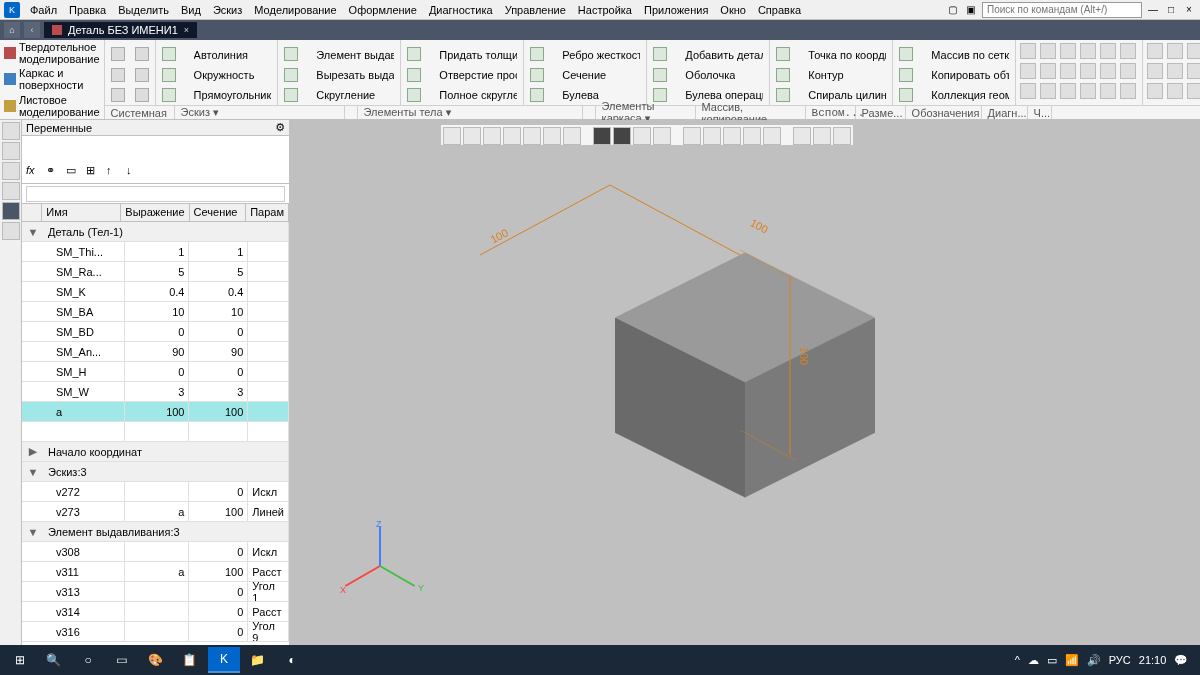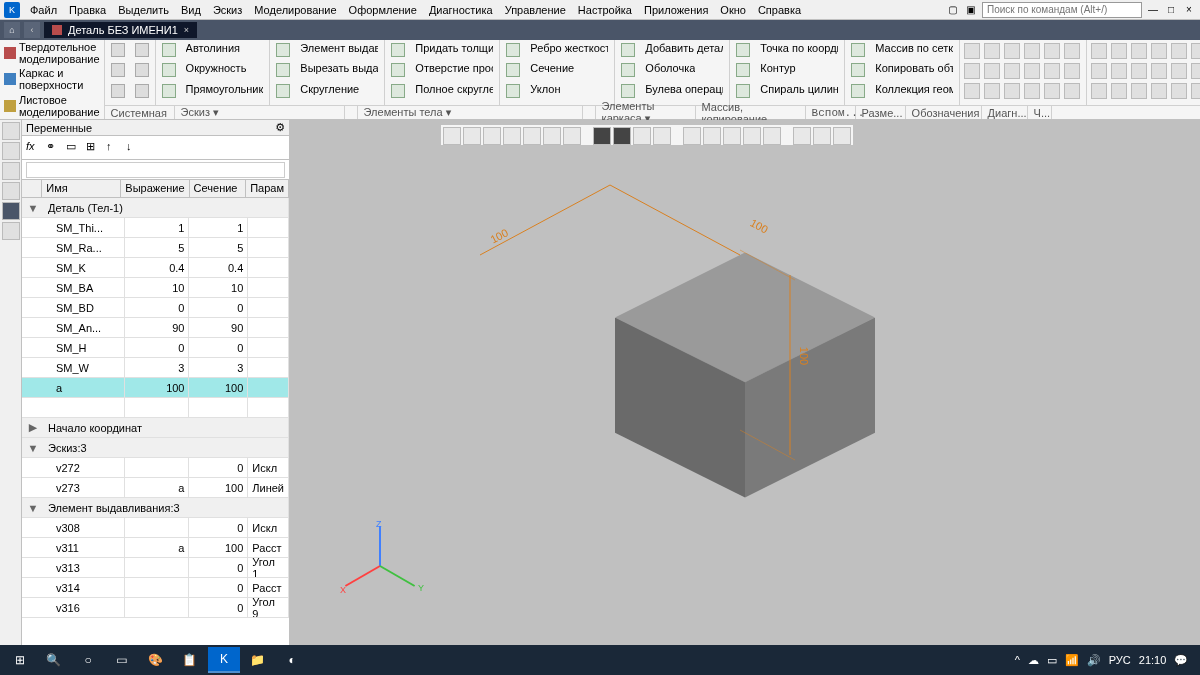--- a/index.html
+++ b/index.html
@@ -21,39 +21,39 @@
 .tabbar .close { color:#ccc; font-size:9px; }
 
 
 .ribbon { height:80px; background:#f5f5f5; border-bottom:1px solid #c0c0c0; display:flex; }
 .rib-cat { width:108px; display:flex; flex-direction:column; border-right:1px solid #d0d0d0; }
 .rib-cat .cat { flex:1; display:flex; align-items:center; padding:0 4px; gap:3px; font-size:9px; line-height:1.1; }
 .rib-cat .cat .ci { width:12px; height:12px; flex-shrink:0; }
 .rib-main { flex:1; display:flex; flex-direction:column; }
 .rib-tools { flex:1; display:flex; }
 .rib-group { border-right:1px solid #d0d0d0; padding:2px 4px; display:grid; grid-template-rows:repeat(3,1fr); grid-auto-flow:column; column-gap:6px; align-content:center; }
-.rib-tool { display:flex; align-items:flex-start; gap:10px; font-size:9px; line-height:1.05; padding:1px 2px; white-space:nowrap; }
+.rib-tool { display:flex; align-items:flex-end; gap:18px; font-size:9px; line-height:1.05; padding:1px 2px; white-space:nowrap; }
 .rib-tool .ti { width:14px; height:14px; flex-shrink:0; }
 .rib-icons { display:grid; grid-template-columns:repeat(6,18px); grid-template-rows:repeat(3,18px); gap:2px; padding:3px 4px; border-right:1px solid #d0d0d0; }
 .rib-icons .ic { width:16px; height:16px; background:#e0e0e0; border:1px solid #bbb; }
 .rib-labels { height:14px; display:flex; font-size:9px; color:#555; border-top:1px solid #d0d0d0; }
 .rib-labels span { padding:0 6px; border-right:1px solid #d0d0d0; display:flex; align-items:center; }
 
 
 .viewbar { position:absolute; top:124px; left:440px; height:22px; display:flex; gap:2px; background:#f5f5f5; padding:2px; border:1px solid #c0c0c0; }
 .viewbar .vb { width:18px; height:18px; background:#e8e8e8; border:1px solid #bbb; }
 
 
 .main { position:absolute; top:120px; left:0; right:0; bottom:30px; display:flex; }
 .sidebar { width:22px; background:#f0f0f0; border-right:1px solid #c0c0c0; display:flex; flex-direction:column; gap:2px; padding:2px; }
 .sidebar .sb { width:18px; height:18px; background:#e0e0e0; border:1px solid #bbb; }
 
 .panel { width:268px; background:#fff; border-right:1px solid #c0c0c0; display:flex; flex-direction:column; overflow:hidden; }
 .panel-hdr { height:16px; background:#f0f0f0; border-bottom:1px solid #c0c0c0; display:flex; align-items:center; padding:0 4px; font-size:10px; justify-content:space-between; }
-.panel-tools { height:24px; border-bottom:1px solid #c0c0c0; display:flex; align-items:center; padding:0 4px; gap:4px; }
+.panel-tools { height:24px; border-bottom:1px solid #c0c0c0; display:flex; align-items:center; padding:0 4px; gap:4px;margin-top:24px; }
 .panel-tools .pt { width:16px; height:16px; }
 .panel-search { height:20px; border-bottom:1px solid #c0c0c0; padding:2px 4px; }
 .panel-search input { width:100%; height:16px; border:1px solid #ccc; padding:0 14px 0 4px; font-size:10px; }
 .tbl-hdr { height:18px; display:flex; background:#f0f0f0; border-bottom:1px solid #c0c0c0; font-size:10px; }
 .tbl-hdr span { border-right:1px solid #c0c0c0; padding:2px 4px; }
 .col-n { width:90px; } .col-e { width:70px; } .col-v { width:64px; } .col-p { width:44px; }
 .tbl-body { overflow-y:auto; }
 .trow { height:20px; display:flex; border-bottom:1px solid #e0e0e0; font-size:10px; align-items:center; }
 .trow.sel { background:#a0e8e8; }
 .trow.grp { background:#f0f0f0; font-weight:normal; }
@@ -208,21 +208,21 @@
           <div class="rib-tool">
             <span class="ti" style="background:#dde8dd;border:1px solid #8a8"></span>
             <span style="max-width:78px;overflow:hidden">Ребро жесткости</span>
           </div>
           <div class="rib-tool">
             <span class="ti" style="background:#dde8dd;border:1px solid #8a8"></span>
             <span style="max-width:78px;overflow:hidden">Сечение</span>
           </div>
           <div class="rib-tool">
             <span class="ti" style="background:#dde8dd;border:1px solid #8a8"></span>
-            <span style="max-width:78px;overflow:hidden">Уклон</span>
+            <span style="max-width:78px;overflow:hidden">Булева</span>
           </div>
         </div>
         <div class="rib-group">
           <div class="rib-tool">
             <span class="ti" style="background:#dde8dd;border:1px solid #8a8"></span>
             <span style="max-width:78px;overflow:hidden">Добавить деталь-загот...</span>
           </div>
           <div class="rib-tool">
             <span class="ti" style="background:#dde8dd;border:1px solid #8a8"></span>
             <span style="max-width:78px;overflow:hidden">Оболочка</span>

